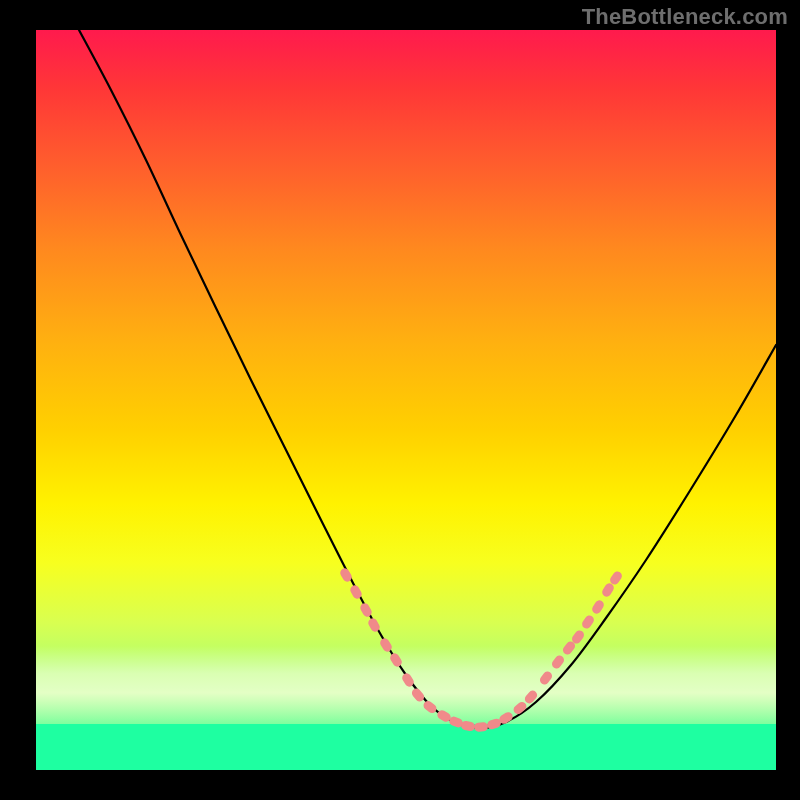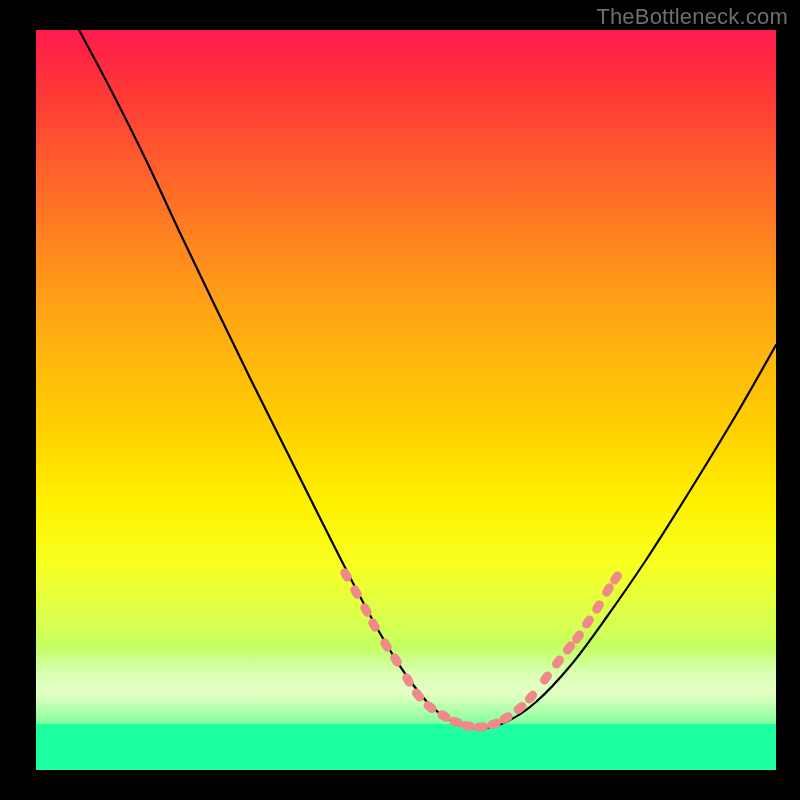--- a/index.html
+++ b/index.html
@@ -32,21 +32,21 @@
       #1effa1 100%
     );
     overflow: hidden;
   }
   .watermark {
     position: absolute;
     top: 4px;
     right: 12px;
     color: #6e6e6e;
     font-size: 22px;
-    font-weight: 400;
+    font-weight: 700;
     letter-spacing: 0.2px;
     z-index: 20;
   }
   .bottom-band {
     position: absolute;
     left: 0;
     right: 0;
     bottom: 0;
     height: 46px;
     background: #1effa1;

